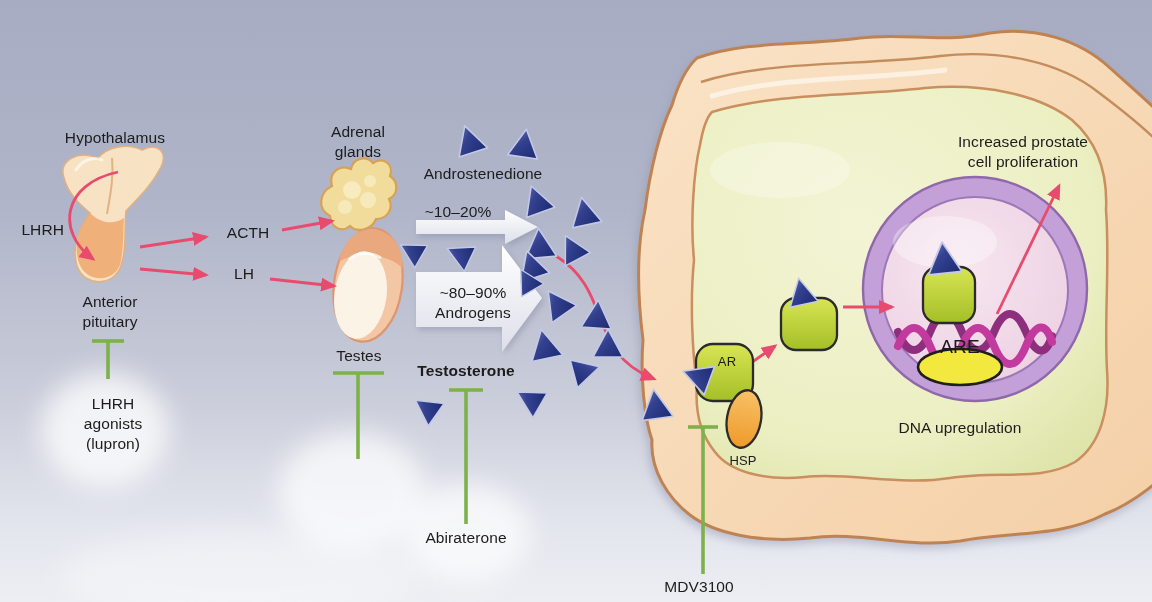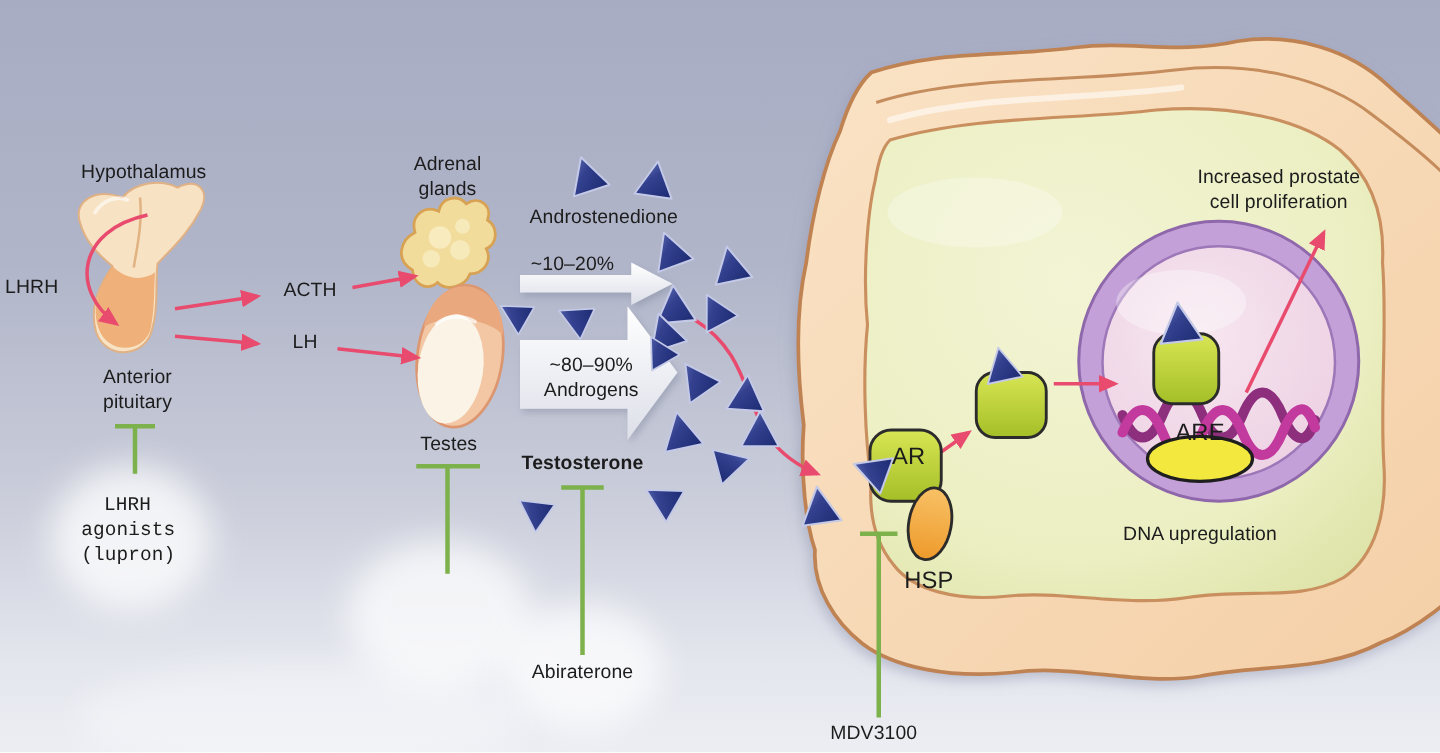--- a/index.html
+++ b/index.html
@@ -7,23 +7,23 @@
     position:relative;width:1152px;height:602px;overflow:hidden;
     background:linear-gradient(180deg,#a7acc3 0%,#b0b5c9 35%,#c9ccd9 65%,#e4e6ee 88%,#eceef3 100%);
     font-family:"Liberation Sans","DejaVu Sans",sans-serif;
     padding-left:10px;
   }
   #art{position:absolute;left:0;top:0;z-index:1;}
   .lbl{
     position:absolute;z-index:5;color:#1c1c1c;font-size:15.5px;line-height:1.3;
     text-align:center;letter-spacing:.1px;
   }
-  .lbl.left{text-align:left;}
+  .lbl.left{text-align:right;}
   .lbl .line{display:block;}
-  .md{font-size:19px;}
+  .md{font-size:13px;}
   .are{font-size:19px;}
 </style>
 </head>
 <body>
 
 <div id="stage">
 
 <svg id="art" width="1152" height="602" viewBox="0 0 1152 602">
   <defs>
     <linearGradient id="triG" x1="0" y1="0" x2="1" y2="1">
@@ -204,21 +204,21 @@
         <polygon points="0,-17 15,11 -15,11" transform="translate(802,294) rotate(-12) scale(0.95)" fill="url(#triG)" stroke="#c3c9e6" stroke-width="1.6" stroke-linejoin="round"></polygon>
         <polygon points="0,-17 15,11 -15,11" transform="translate(944,261) rotate(-6) scale(1.12)" fill="url(#triG)" stroke="#c3c9e6" stroke-width="1.6" stroke-linejoin="round"></polygon>
       </g>
 </svg>
 
   <div class="lbl" style="left:40px;top:128px;width:150px;">Hypothalamus</div>
   <div class="lbl left" style="left:4px;top:220px;width:60px;">LHRH</div>
   <div class="lbl" style="left:219px;top:223px;width:58px;">ACTH</div>
   <div class="lbl" style="left:224px;top:264px;width:40px;">LH</div>
   <div class="lbl" style="left:57px;top:292px;width:106px;">Anterior pituitary</div>
-  <div class="lbl" style="left:65px;top:394px;width:74px;font-family:Liberation Mono, monospace;">LHRH agonists (lupron)</div>
+  <div class="lbl" style="left:76px;top:394px;width:74px;">LHRH agonists (lupron)</div>
   <div class="lbl" style="left:320px;top:122px;width:76px;">Adrenal glands</div>
   <div class="lbl" style="left:418px;top:164px;width:130px;">Androstenedione</div>
   <div class="lbl" style="left:420px;top:202px;width:76px;">~10–20%</div>
   <div class="lbl" style="left:421px;top:283px;width:104px;">
     <span class="line">~80–90%</span>
     <span class="line">Androgens</span>
   </div>
   <div class="lbl" style="left:330px;top:346px;width:58px;">Testes</div>
   <div class="lbl" style="left:416px;top:361px;width:100px;font-weight:bold;">Testosterone</div>
   <div class="lbl" style="left:422px;top:528px;width:88px;">Abiraterone</div>

